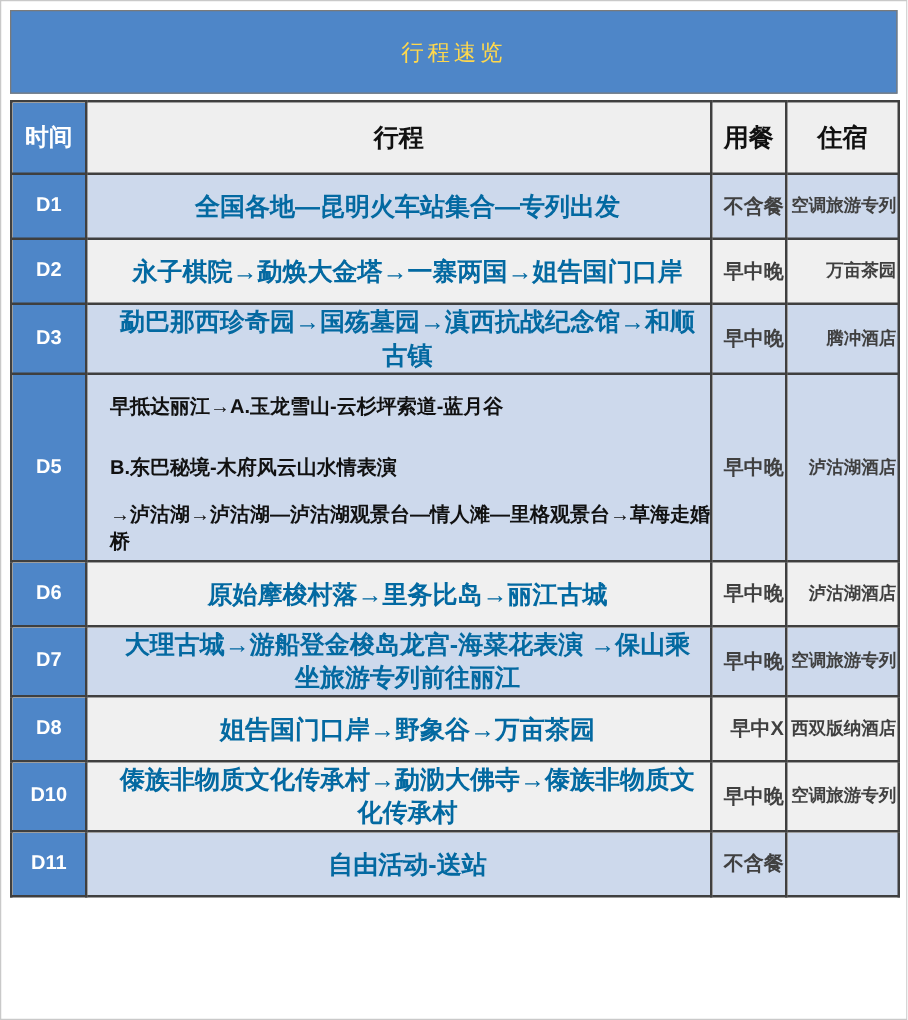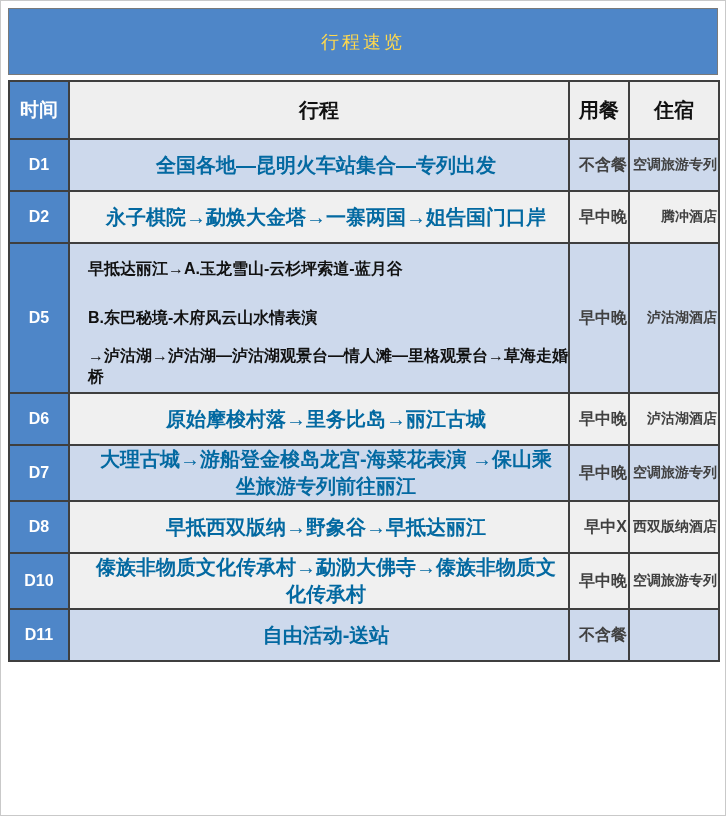--- a/index.html
+++ b/index.html
@@ -133,23 +133,29 @@
       <td class="time-cell">D1</td>
       <td class="content trip-cell">全国各地—昆明火车站集合—专列出发</td>
       <td class="content meals-cell">不含餐</td>
       <td class="content hotel-cell">空调旅游专列</td>
     </tr>
 
     <tr class="data-row row-gray">
       <td class="time-cell">D2</td>
       <td class="content trip-cell">永子棋院→勐焕大金塔→一寨两国→姐告国门口岸</td>
       <td class="content meals-cell">早中晚</td>
+      <td class="content hotel-cell">万亩茶园</td>
+    </tr>
+
+    <tr class="data-row row-blue">
+      <td class="time-cell">D3</td>
+      <td class="content trip-cell">勐巴那西珍奇园→国殇墓园→滇西抗战纪念馆→和顺古镇</td>
+      <td class="content meals-cell">早中晚</td>
       <td class="content hotel-cell">腾冲酒店</td>
     </tr>
-
 
 
     <tr class="data-row-tall row-blue">
       <td class="time-cell">D5</td>
       <td class="content trip-cell-multi">
         <div class="trip-line">早抵达丽江→A.玉龙雪山-云杉坪索道-蓝月谷</div>
         <div class="trip-line indented">B.东巴秘境-木府风云山水情表演</div>
         <div class="trip-line">→泸沽湖→泸沽湖—泸沽湖观景台—情人滩—里格观景台→草海走婚桥</div>
       </td>
       <td class="content meals-cell">早中晚</td>
@@ -165,21 +171,21 @@
 
     <tr class="data-row row-blue">
       <td class="time-cell">D7</td>
       <td class="content trip-cell">大理古城→游船登金梭岛龙宫-海菜花表演 →保山乘坐旅游专列前往丽江</td>
       <td class="content meals-cell">早中晚</td>
       <td class="content hotel-cell">空调旅游专列</td>
     </tr>
 
     <tr class="data-row row-gray">
       <td class="time-cell">D8</td>
-      <td class="content trip-cell">早抵西双版纳→野象谷→早抵达丽江</td>
+      <td class="content trip-cell">姐告国门口岸→野象谷→万亩茶园</td>
       <td class="content meals-cell">早中X</td>
       <td class="content hotel-cell">西双版纳酒店</td>
     </tr>
 
 
     <tr class="data-row row-gray">
       <td class="time-cell">D10</td>
       <td class="content trip-cell">傣族非物质文化传承村→勐泐大佛寺→傣族非物质文化传承村</td>
       <td class="content meals-cell">早中晚</td>
       <td class="content hotel-cell">空调旅游专列</td>

